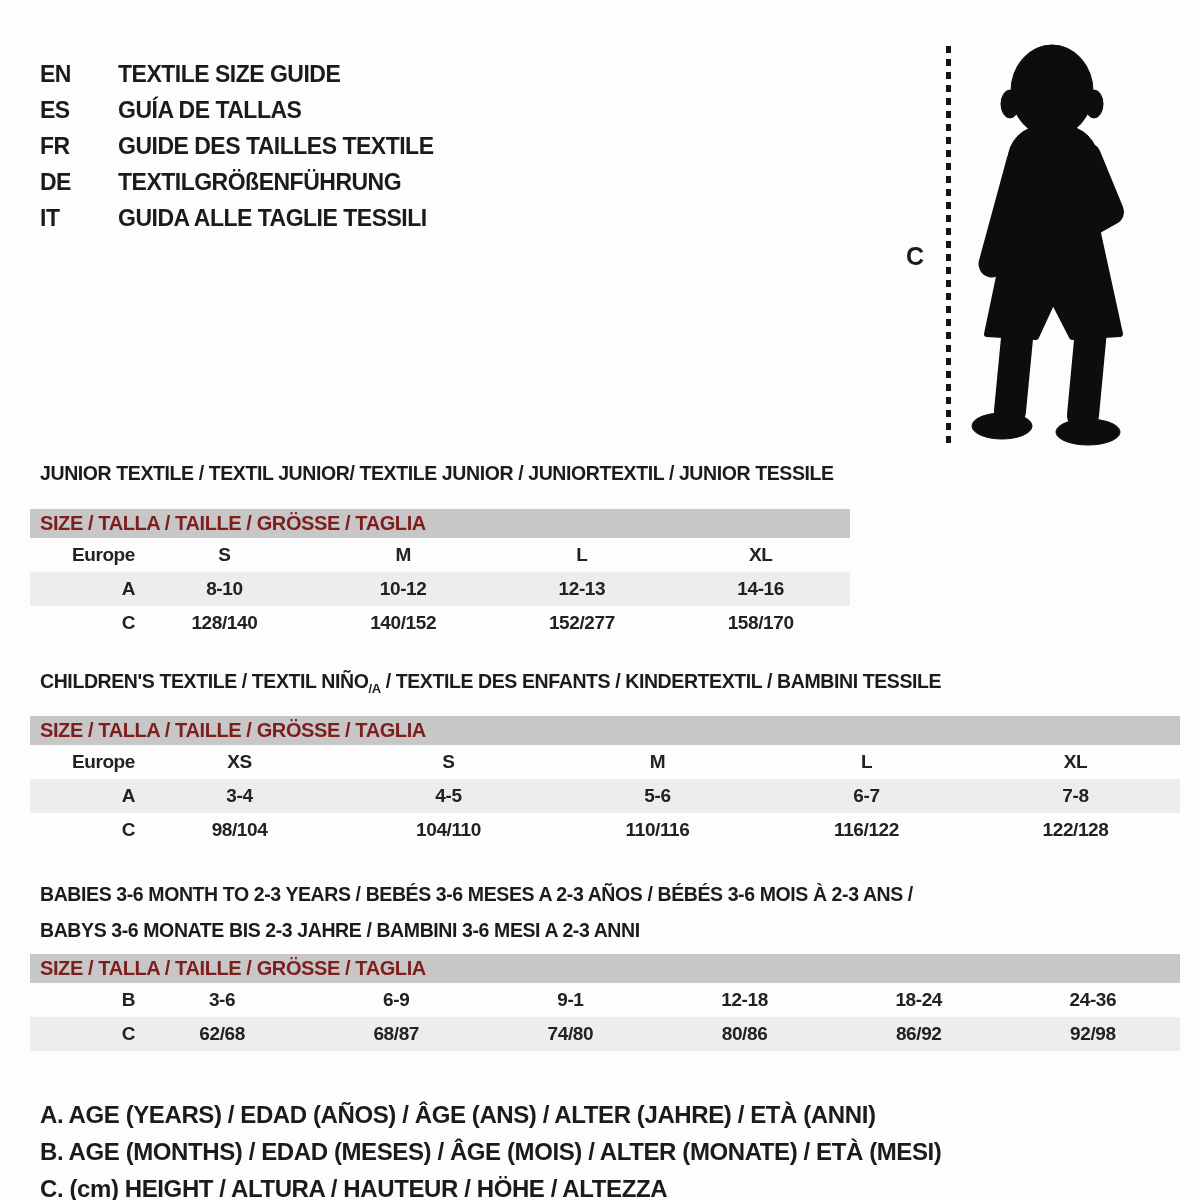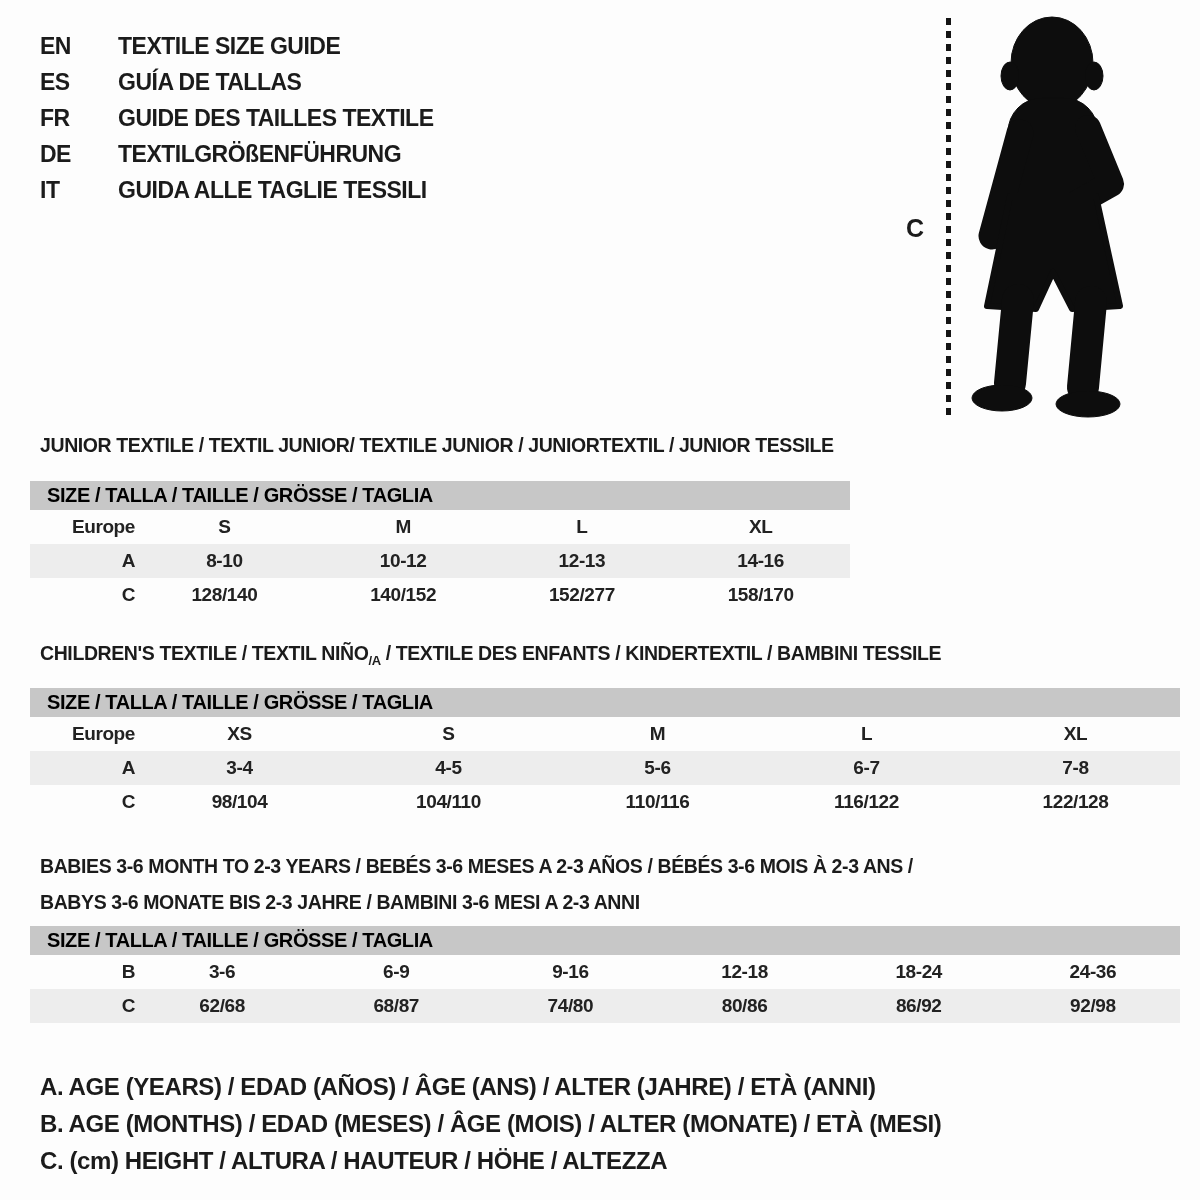--- a/index.html
+++ b/index.html
@@ -11,21 +11,21 @@
   }
   * { margin: 0; padding: 0; box-sizing: border-box; }
   html, body { background: var(--background); }
   body {
     width: 1200px; height: 1200px;
     font-family: "Liberation Sans", sans-serif;
     color: var(--text);
     position: relative;
     overflow: hidden;
   }
-  .page { position: absolute; inset: 0; }
+  .page { position: absolute; inset: 0; margin-top: 28px; }
 
   
   .lang-list { position: absolute; left: 40px; top: 28px; }
   .lang-row { display: flex; line-height: 36px; }
   .lang-code {
     width: 78px; font-size: 23px; font-weight: 700; letter-spacing: -0.5px;
   }
   .lang-title {
     font-size: 23px; font-weight: 700; letter-spacing: -0.5px;
   }
@@ -55,22 +55,22 @@
   
   .size-table {
     position: absolute; left: 30px;
     border-collapse: collapse; table-layout: fixed;
     font-size: 19px; font-weight: 700; letter-spacing: -0.4px;
     color: #222;
   }
   .size-table td { padding: 0; }
   .size-table tr.bar td {
     background: var(--header-bar);
-    height: 29px; font-size: 20px; text-align: left; padding-left: 17px;
-    color: #000000;
+    height: 29px; font-size: 20px; text-align: left; padding-left: 10px;
+    color: #7f1d1d;
   }
   .size-table tr.data td { height: 34px; text-align: center; }
   .size-table tr.data td.rowlabel { text-align: right; padding-left: 10px; }
   .size-table tr.shaded td { background: var(--row-shaded); }
   .table-junior   { top: 481px; width: 820px; }
   .table-children { top: 688px; width: 1150px; }
   .table-babies   { top: 926px; width: 1150px; }
 
   
   .footnotes { position: absolute; left: 40px; top: 1068px; }
@@ -230,21 +230,21 @@
         <col>
     </colgroup>
     <tbody>
         <tr class="bar">
       <td colspan="7">SIZE / TALLA / TAILLE / GRÖSSE / TAGLIA</td>
     </tr>
     <tr class="data">
       <td class="rowlabel">B</td>
       <td>3-6</td>
       <td>6-9</td>
-      <td>9-16</td>
+      <td>9-1</td>
       <td>12-18</td>
       <td>18-24</td>
       <td>24-36</td>
     </tr>
     <tr class="data shaded">
       <td class="rowlabel">C</td>
       <td>62/68</td>
       <td>68/87</td>
       <td>74/80</td>
       <td>80/86</td>

